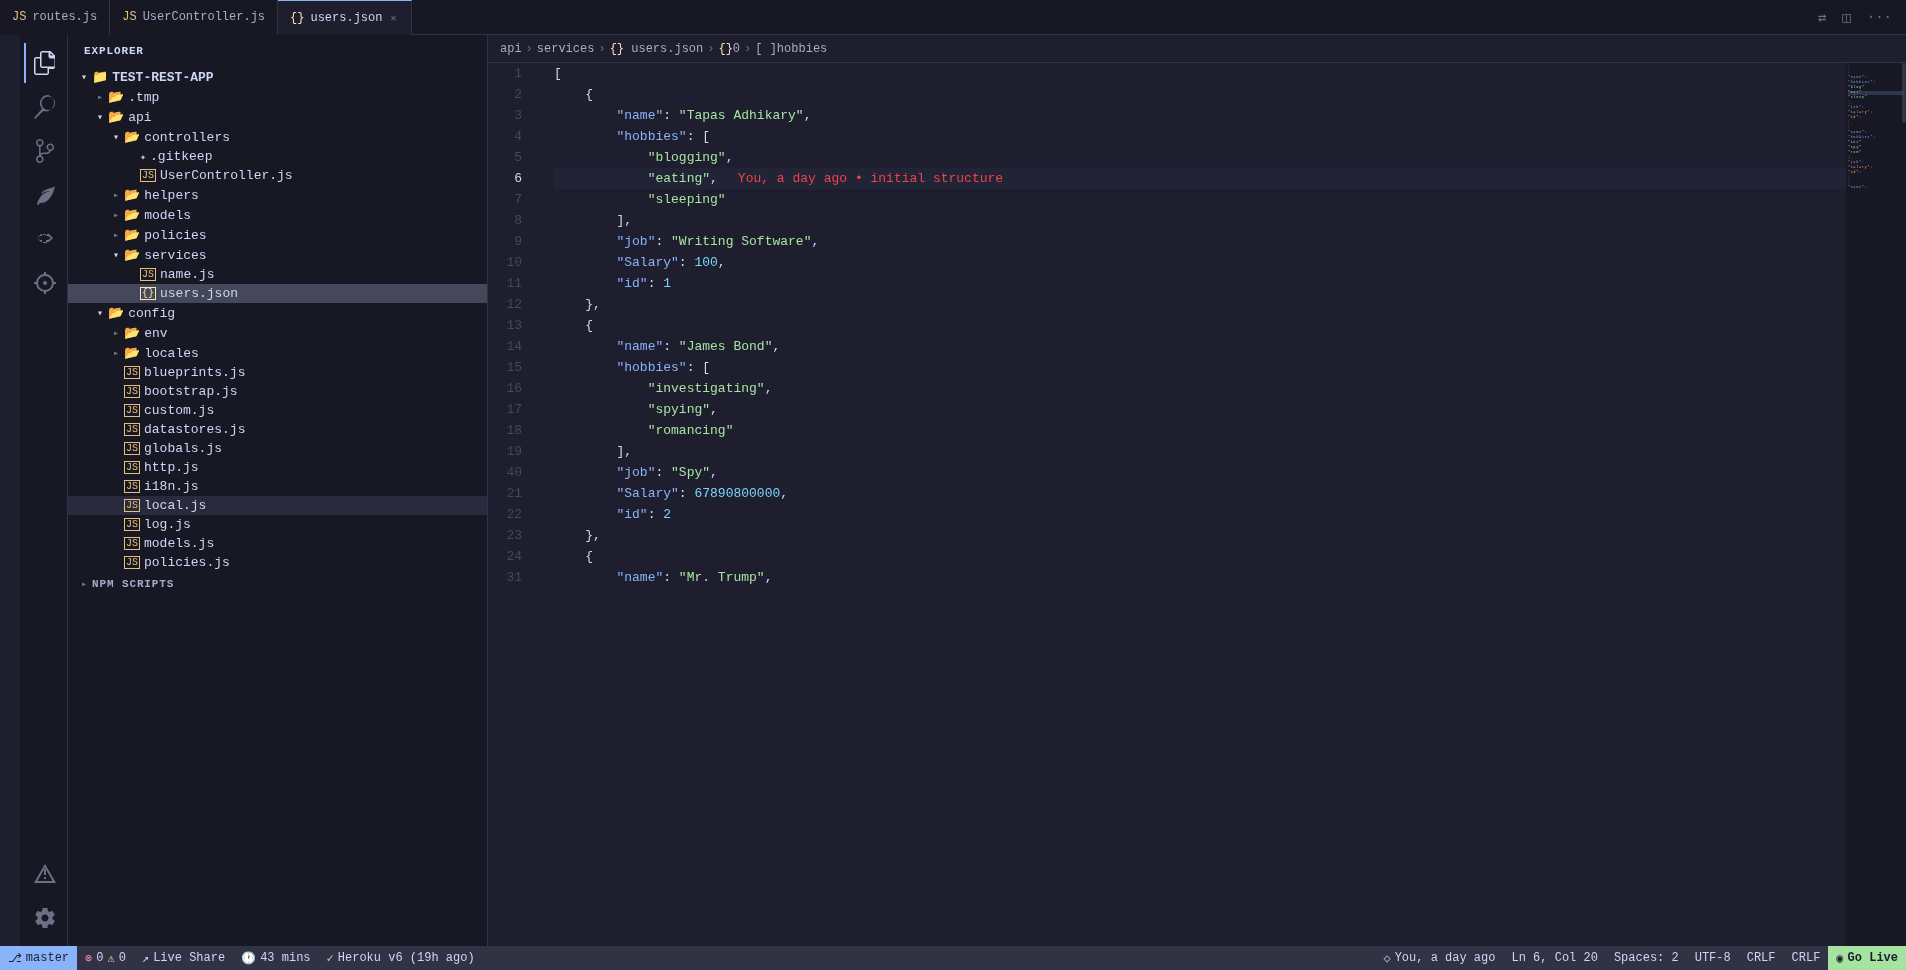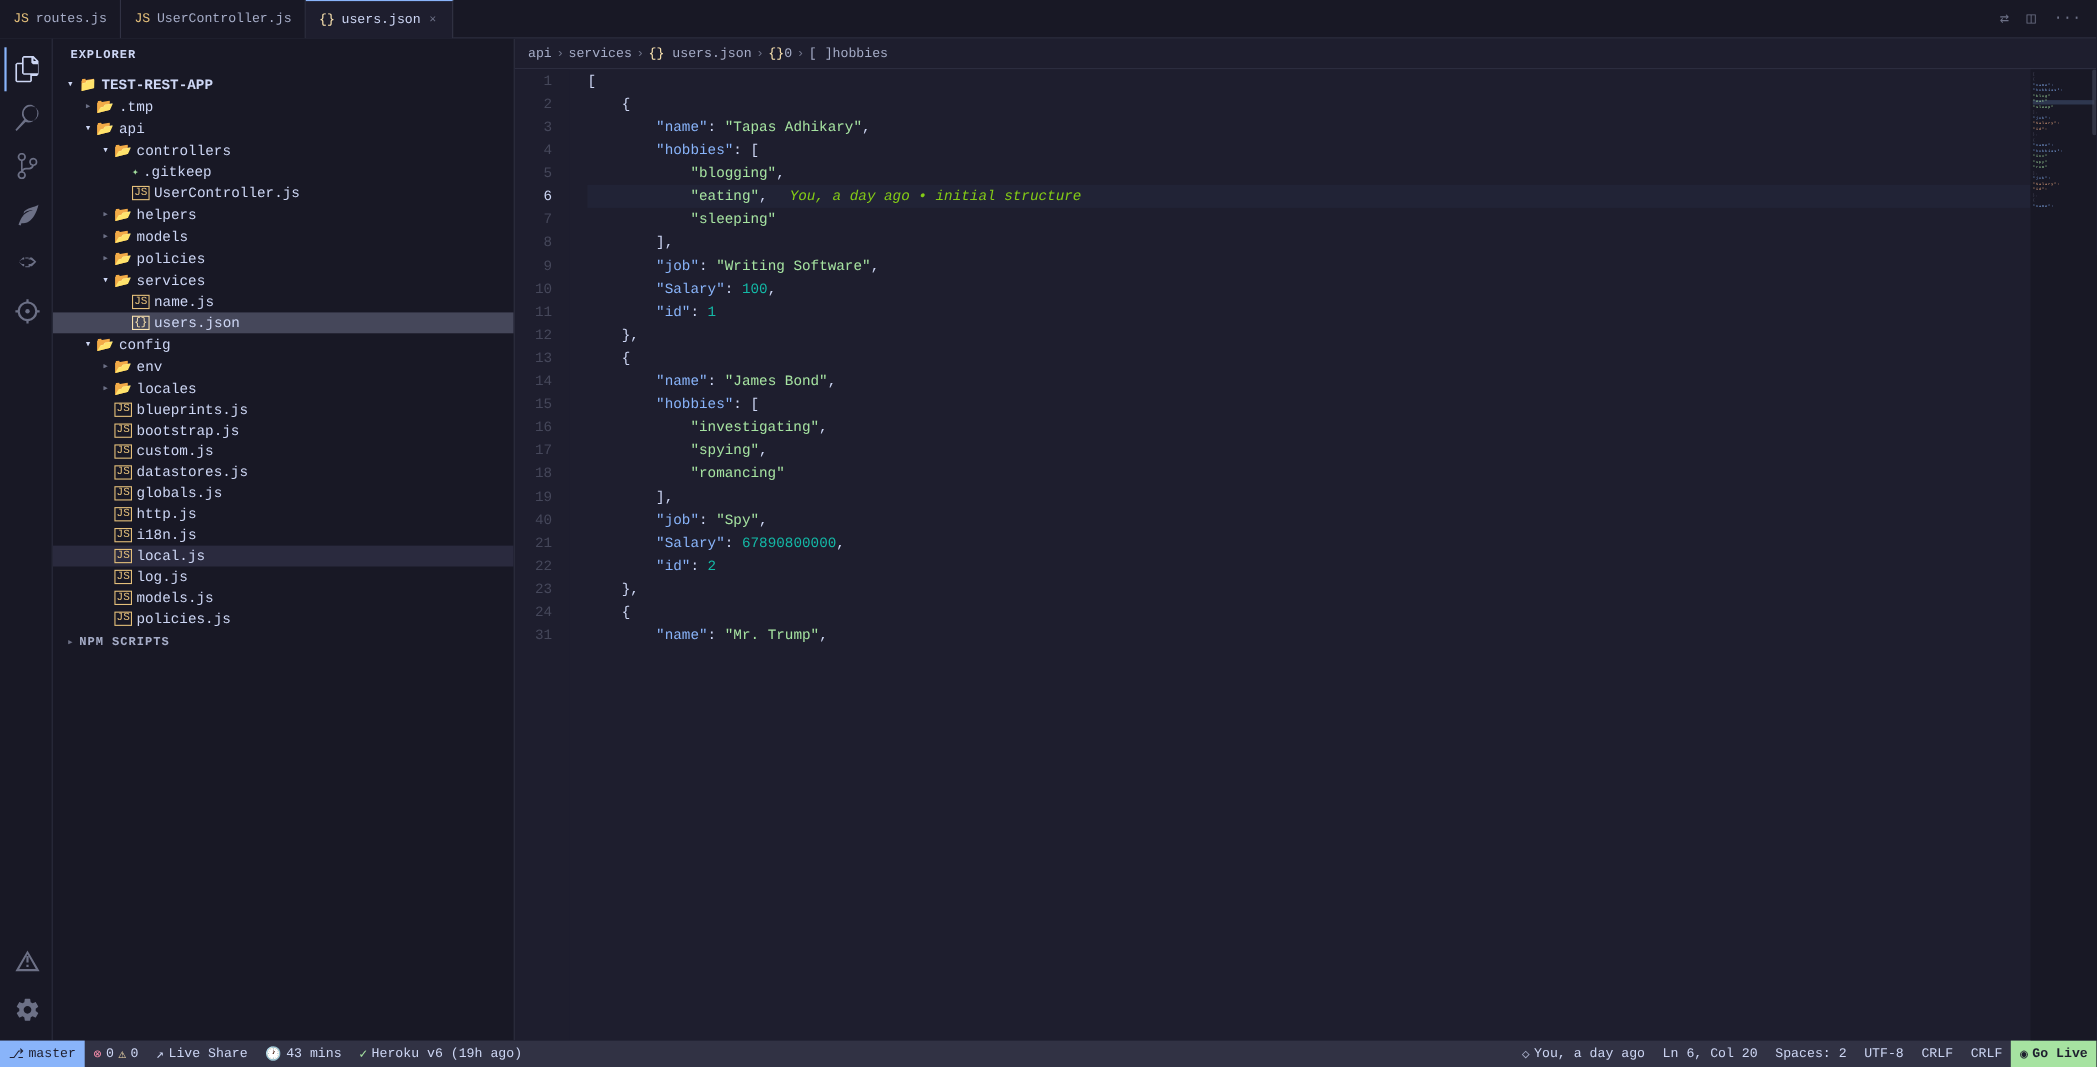--- a/index.html
+++ b/index.html
@@ -66,20 +66,21 @@
       color: #6c7086;
       cursor: pointer;
       padding: 2px 4px;
     }
 
     
     .main-layout {
       display: flex;
       flex: 1;
       overflow: hidden;
+      margin-left: 20px;
     }
 
     
     .activity-bar {
       width: 48px;
       background: #181825;
       display: flex;
       flex-direction: column;
       align-items: center;
       padding: 8px 0;
@@ -209,24 +210,24 @@
       align-items: center;
       white-space: pre;
       min-height: 21px;
       line-height: 21px;
     }
 
     
     .j-bracket { color: #cdd6f4; }
     .j-key { color: #89b4fa; }
     .j-str { color: #a6e3a1; }
-    .j-num { color: #14b8a6; }
+    .j-num { color: #7dd3fc; }
     .j-colon { color: #cdd6f4; }
     .j-comma { color: #cdd6f4; }
-    .j-inline-comment { color: #84cc16; font-style: italic; margin-left: 20px; }
+    .j-inline-comment { color: #ef4444; margin-left: 20px; }
 
     
     .minimap {
       width: 60px;
       background: #181825;
       flex-shrink: 0;
       overflow: hidden;
       position: relative;
     }
     .minimap-content {

